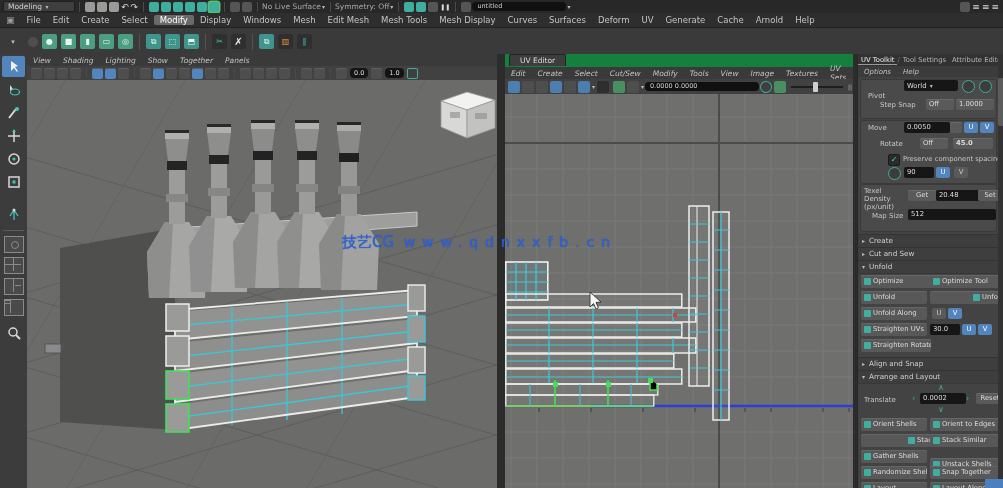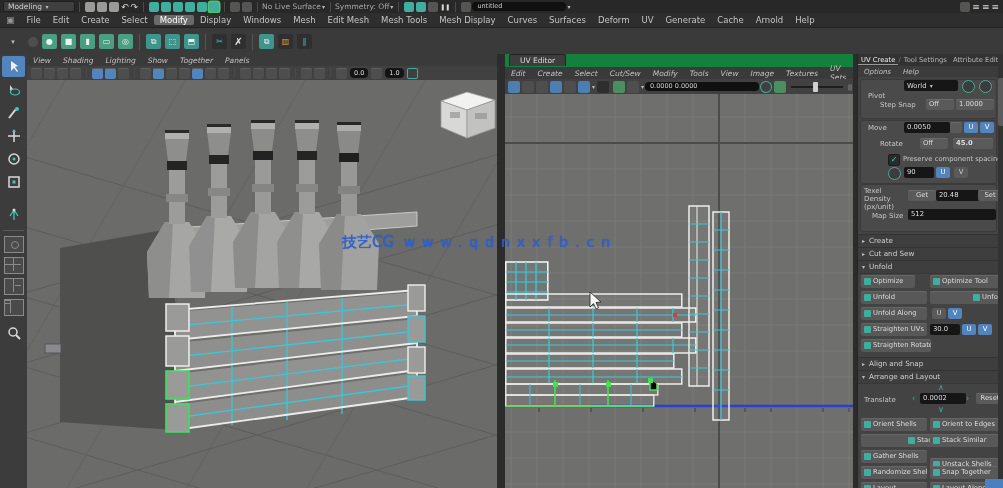--- a/index.html
+++ b/index.html
@@ -507,21 +507,21 @@
       <g>
         <path d="M85,198 l0,15 l3.5,-3.5 l2.5,5.5 l2.5,-1.2 l-2.5,-5.3 l5,-0.5 z" fill="#f5f5f5" stroke="#222" stroke-width="0.8"></path>
       </g>
     </svg>
   </div>
 
   <div class="abs divider" style="left:853px;top:54px;width:4px;height:434px;"></div>
 
   <div id="tk" class="abs">
     <div id="tk-tabs">
-      <span class="tktab on">UV Create</span>
+      <span class="tktab on">UV Toolkit</span>
       <span style="color:#777;">/</span>
       <span class="tktab">Tool Settings</span>
       <span class="tktab">Attribute Editor</span>
     </div>
     <div id="tk-menus">
       <span class="pmi">Options</span>
       <span class="pmi">Help</span>
     </div>
 
     <div class="group" style="top:25px;height:38px;"></div>
@@ -554,21 +554,21 @@
     <span class="gfld" style="left:50px;top:136px;width:22px;text-align:center;">Get</span>
     <span class="fld" style="left:78px;top:136px;width:38px;">20.48</span>
     <span class="gfld" style="left:120px;top:136px;width:18px;text-align:center;">Set</span>
     <span class="lab" style="left:14px;top:158px;">Map Size</span>
     <span class="fld" style="left:50px;top:155px;width:82px;">512</span>
 
     <div class="hdr" style="top:180px;"><span class="tri">▸</span><span>Create</span></div>
     <div class="hdr" style="top:193px;"><span class="tri">▸</span><span>Cut and Sew</span></div>
     <div class="hdr" style="top:206px;"><span class="tri">▾</span><span>Unfold</span></div>
 
-    <div class="btn" style="left:3px;top:221px;width:54px;"><span class="bic"></span><span class="btxt">Optimize</span></div>
+    <div class="btn" style="left:3px;top:221px;width:78px;"><span class="bic"></span><span class="btxt">Optimize</span></div>
     <div class="btn" style="left:72px;top:221px;width:70px;"><span class="bic"></span><span class="btxt">Optimize Tool</span></div>
     <div class="btn" style="left:3px;top:237px;width:66px;"><span class="bic"></span><span class="btxt">Unfold</span></div>
     <div class="btn" style="left:72px;top:237px;width:70px;padding-left:40px;"><span class="bic"></span><span class="btxt">Unfold Tool</span></div>
     <div class="btn" style="left:3px;top:253px;width:66px;"><span class="bic"></span><span class="btxt">Unfold Along</span></div>
     <span class="ub off" style="left:74px;top:254px;">U</span>
     <span class="ub" style="left:90px;top:254px;">V</span>
     <div class="btn" style="left:3px;top:269px;width:66px;"><span class="bic"></span><span class="btxt">Straighten UVs</span></div>
     <span class="fld" style="left:72px;top:270px;width:24px;">30.0</span>
     <span class="ub" style="left:104px;top:270px;">U</span>
     <span class="ub" style="left:120px;top:270px;">V</span>

